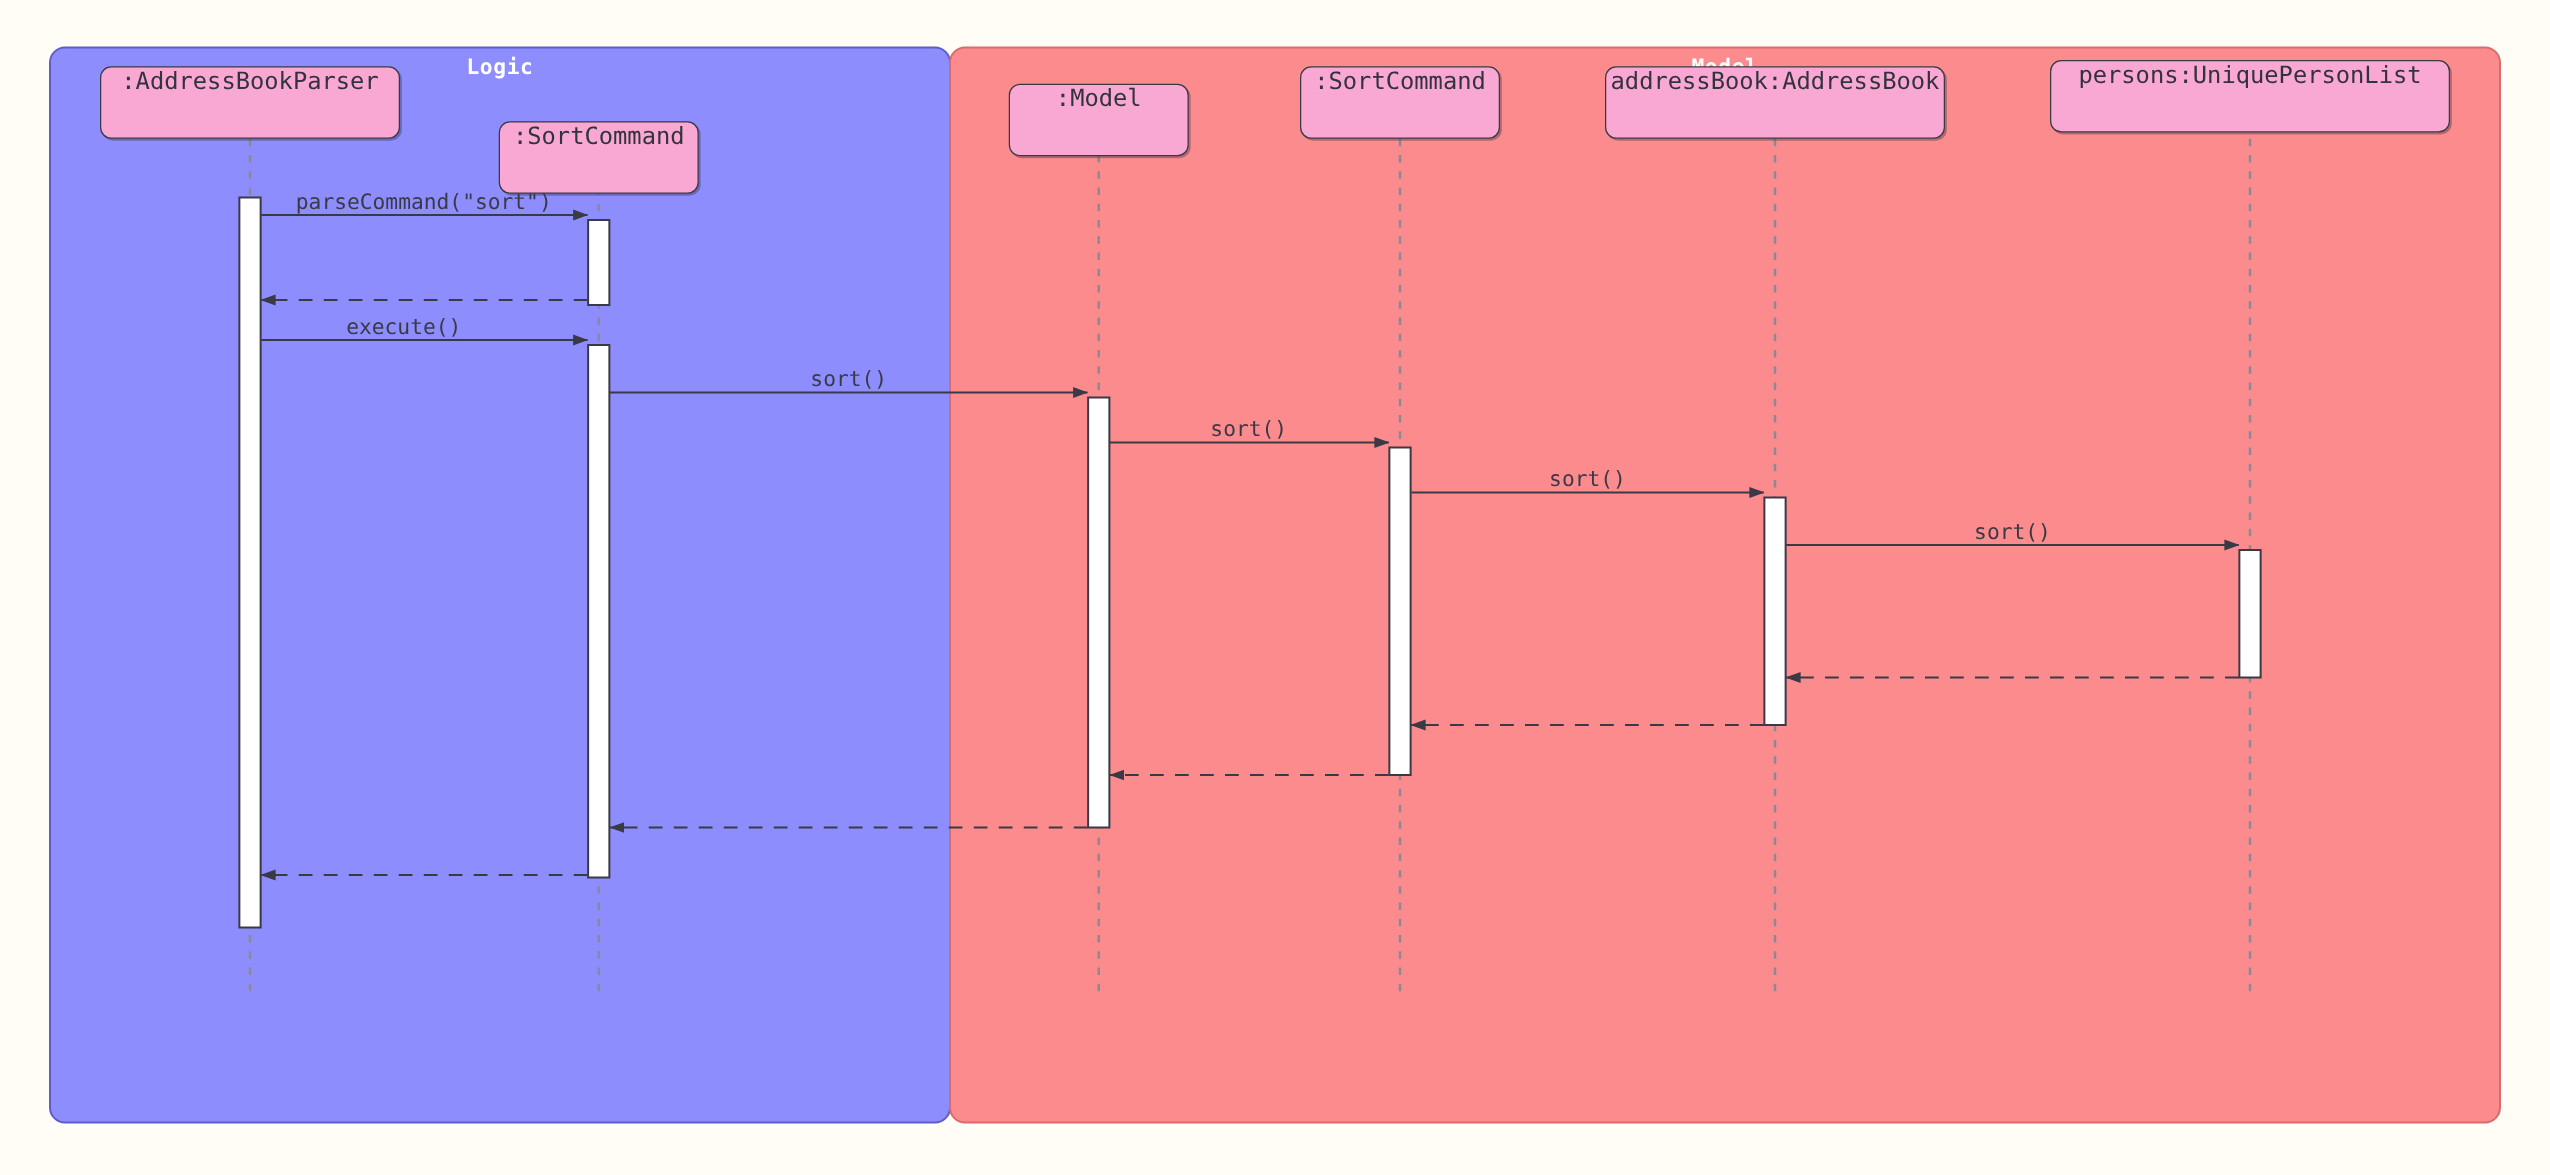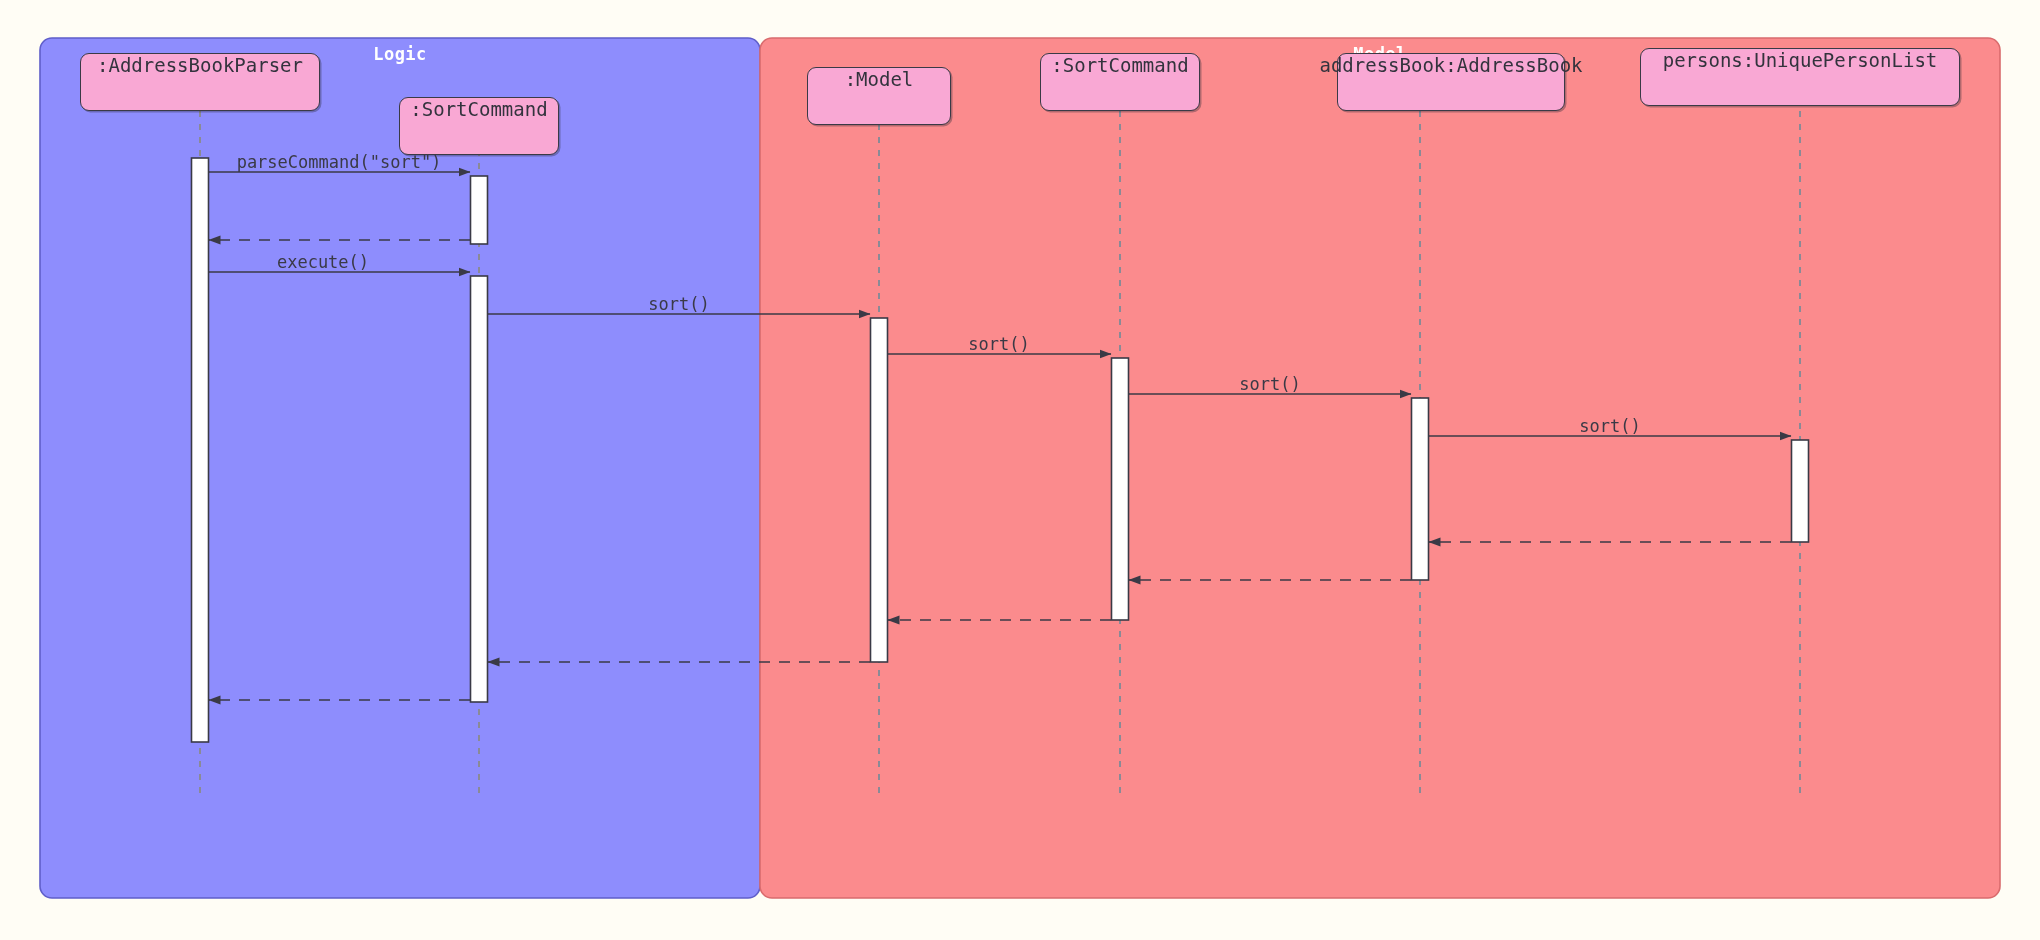--- a/index.html
+++ b/index.html
@@ -79,21 +79,21 @@
       </div>
       <div class="participant" style="left: 479px; top: 53px; width: 160px; height: 58px; margin-top: 44px;">
         <span>:SortCommand</span>
       </div>
       <div class="participant" style="left: 879px; top: 67px; width: 144px; height: 58px;">
         <span>:Model</span>
       </div>
       <div class="participant" style="left: 1120px; top: 53px; width: 160px; height: 58px;">
         <span>:SortCommand</span>
       </div>
-      <div class="participant" style="left: 1420px; top: 53px; width: 228px; height: 58px; margin-left: 31px;">
+      <div class="participant" style="left: 1420px; top: 53px; width: 272px; height: 58px;">
         <span>addressBook:AddressBook</span>
       </div>
       <div class="participant" style="left: 1800px; top: 48px; width: 320px; height: 58px;">
         <span>persons:UniquePersonList</span>
       </div>
       <div class="msg-label" style="left: 339px; top: 152px;">parseCommand("sort")</div>
       <div class="msg-label" style="left: 323px; top: 252px;">execute()</div>
       <div class="msg-label" style="left: 679px; top: 294px;">sort()</div>
       <div class="msg-label" style="left: 999px; top: 334px;">sort()</div>
       <div class="msg-label" style="left: 1270px; top: 374px;">sort()</div>

